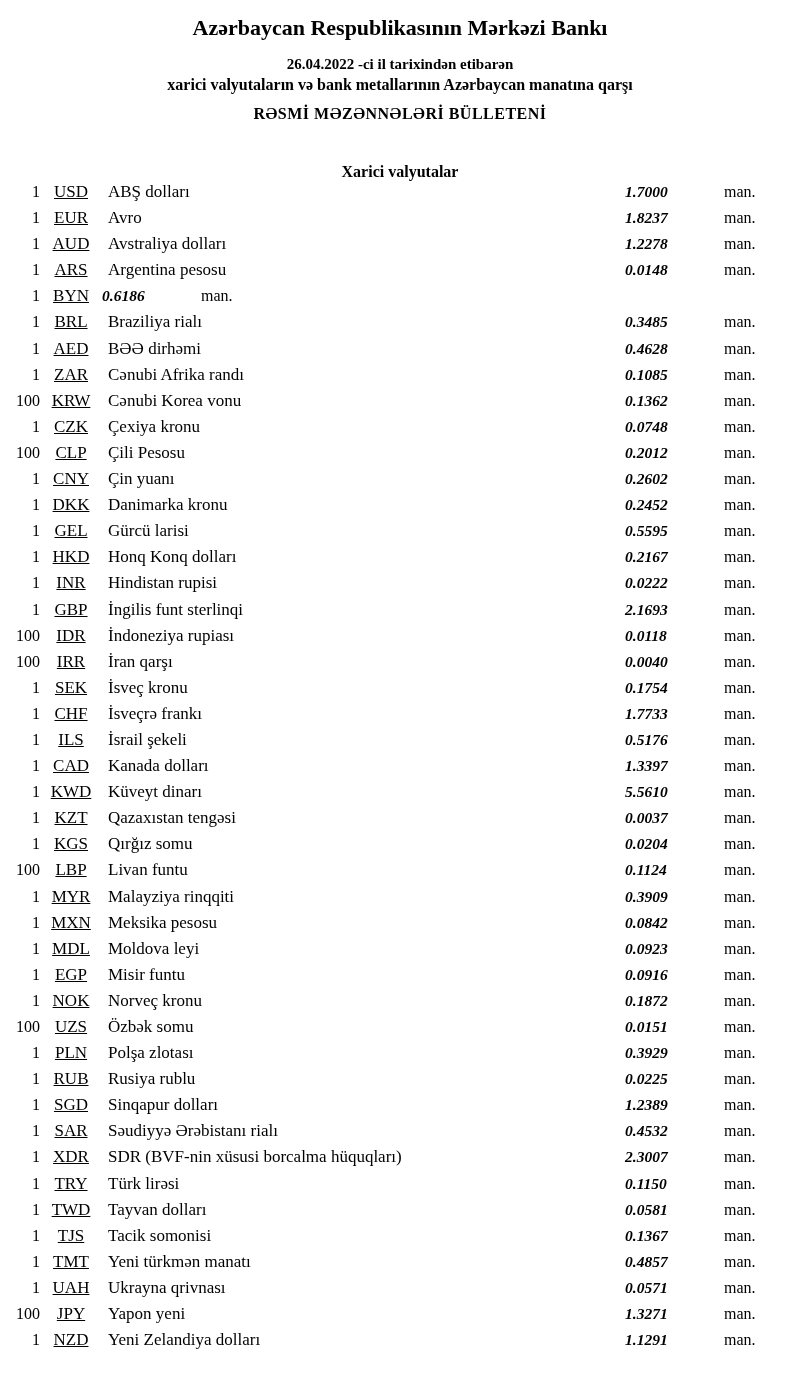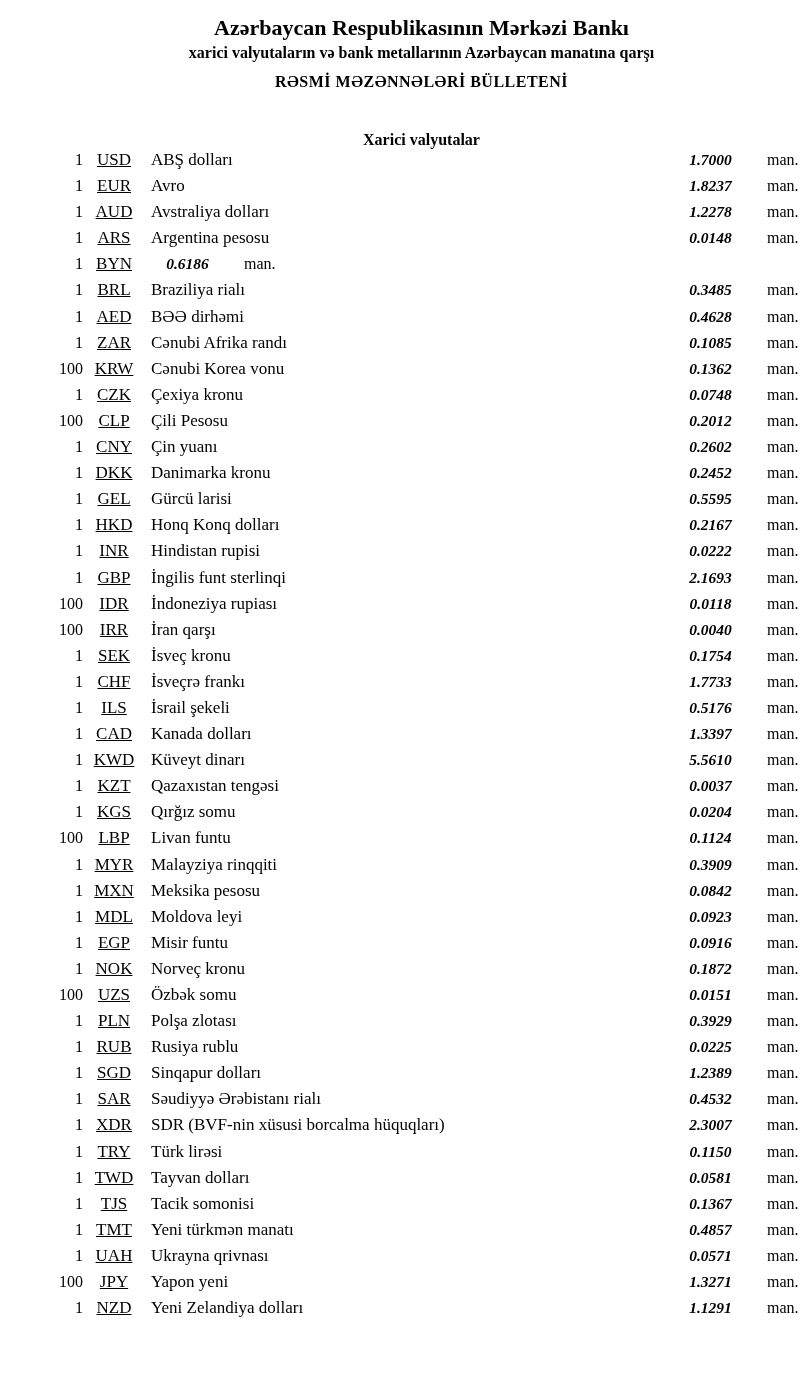--- a/index.html
+++ b/index.html
@@ -9,21 +9,20 @@
     color: #000000;
     font-family: "Liberation Serif", "DejaVu Serif", serif;
   }
   .page {
     width: 800px;
     height: 1376px;
     background: #ffffff;
     box-sizing: border-box;
     padding-top: 8px;
     overflow: hidden;
-    padding-left: 43px;
   }
   .header { text-align: center; }
   .bank-title {
     font-size: 22px;
     font-weight: bold;
     margin: 6px 0 0 0;
     line-height: 28px;
   }
   .date-line {
     font-size: 15px;
@@ -75,40 +74,41 @@
     text-decoration: underline;
   }
   .name {
     flex: 1 1 auto;
     padding-left: 6px;
     font-size: 17px;
     overflow: hidden;
   }
   .rate {
     width: 85px;
-    text-align: center;
+    text-align: left;
     font-weight: bold;
     font-style: italic;
     font-size: 15.5px;
     flex: 0 0 auto;
   }
   .unit {
     width: 60px;
     box-sizing: border-box;
     padding-left: 14px;
     font-size: 16px;
     flex: 0 0 auto;
   }
 </style>
 </head>
 <body>
 
 <div class="page">
   <div class="header">
     <h1 class="bank-title">Azərbaycan Respublikasının Mərkəzi Bankı</h1>
+    <div class="date-line">26.04.2022 -ci il tarixindən etibarən</div>
     <div class="subject-line">xarici valyutaların və bank metallarının Azərbaycan manatına qarşı</div>
     <div class="bulletin-title">RƏSMİ MƏZƏNNƏLƏRİ BÜLLETENİ</div>
   </div>
 
   <div class="section-title">Xarici valyutalar</div>
 
   <div class="table">
       <div class="row">
         <span class="qty">1</span>
         <span class="code">USD</span>

